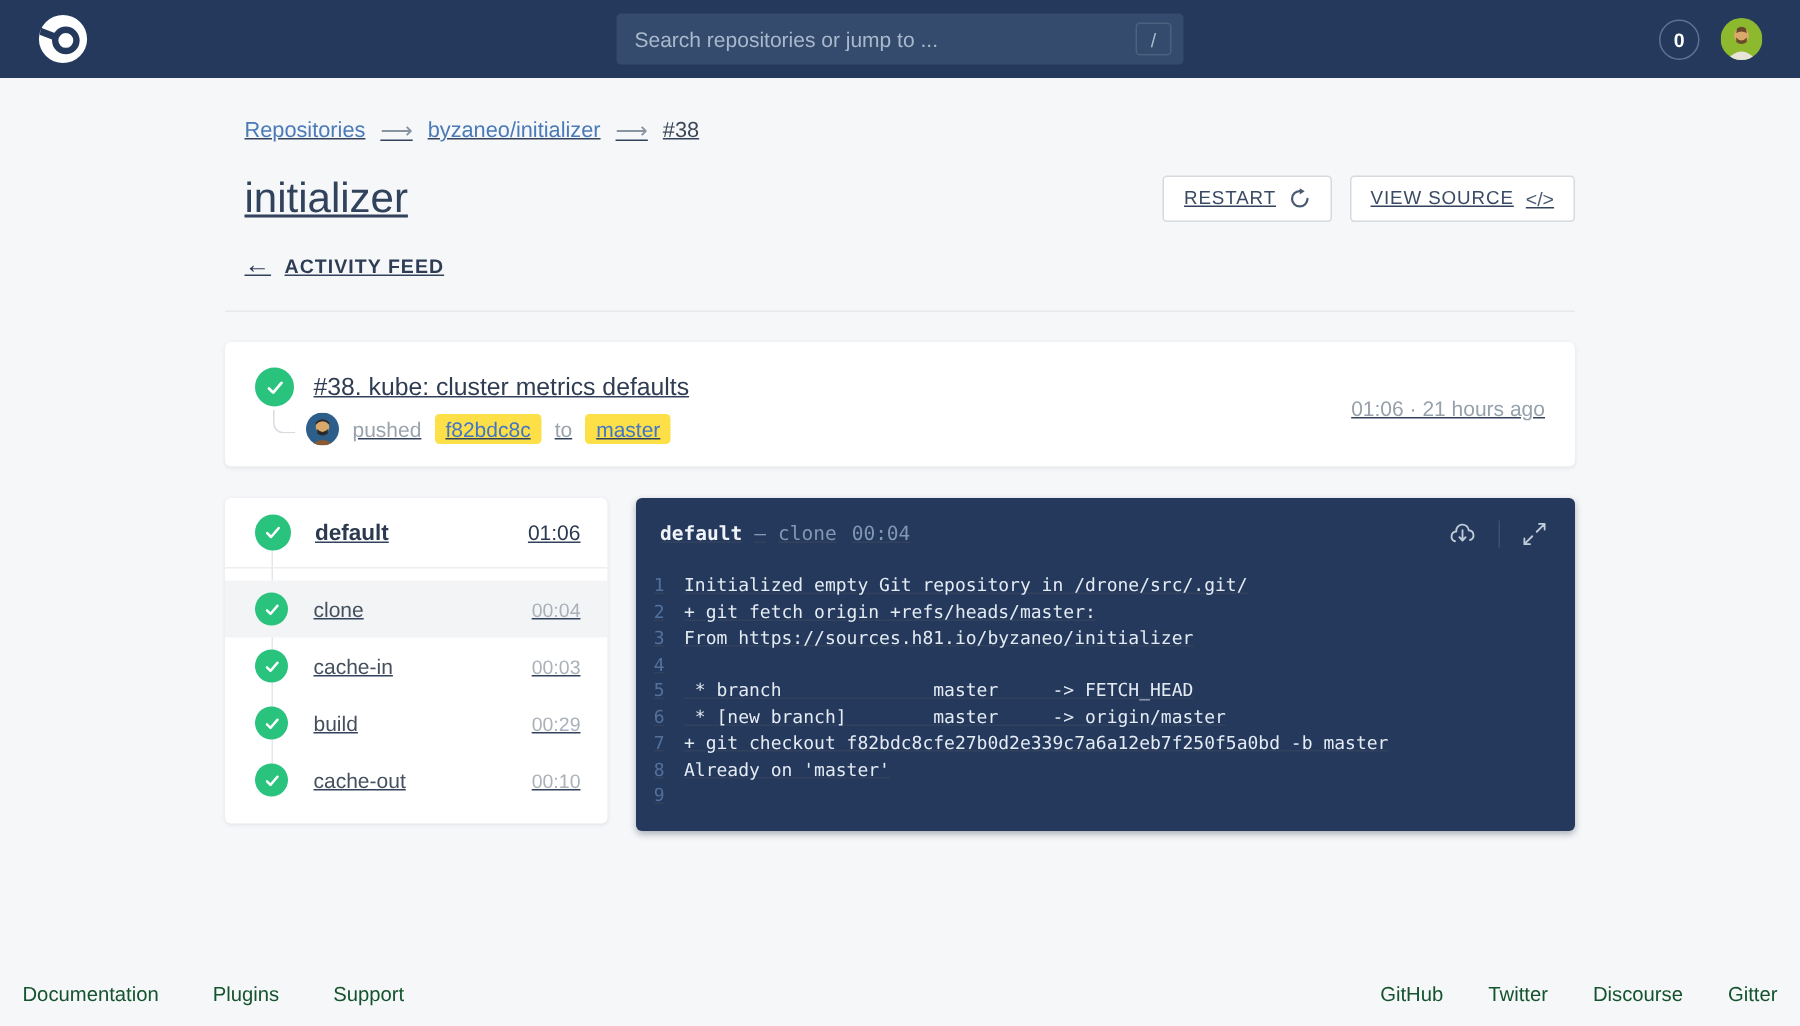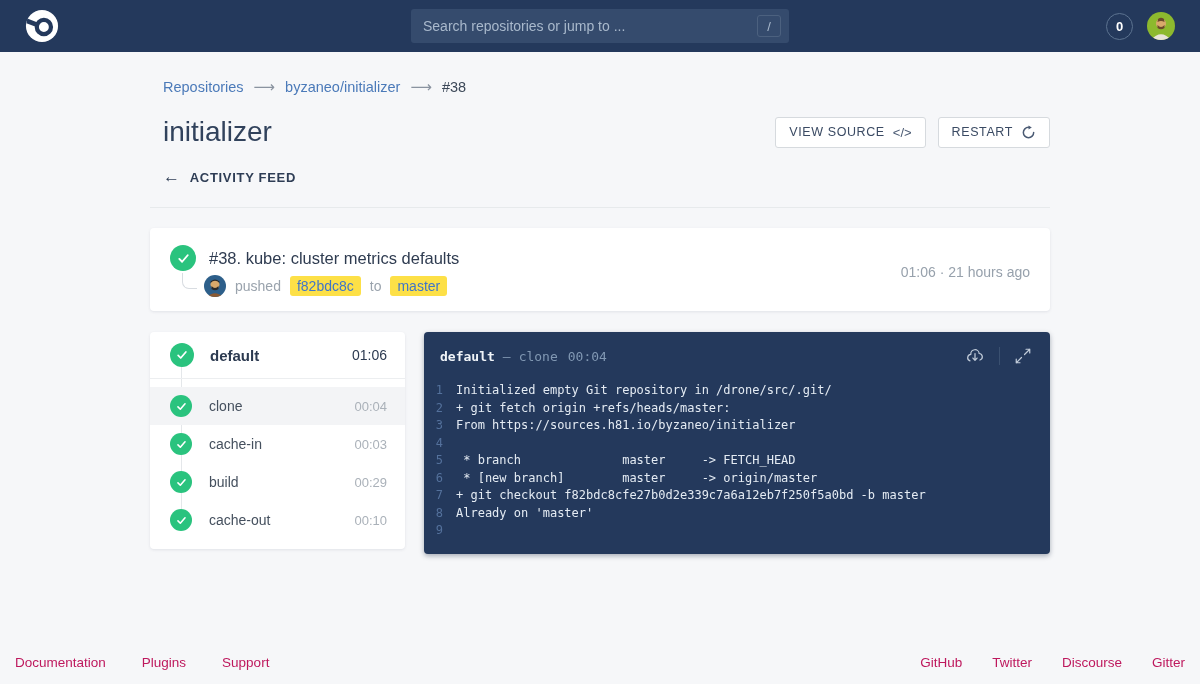--- a/index.html
+++ b/index.html
@@ -32,21 +32,21 @@
   }
   .topbar-right { margin-left:auto; display:flex; align-items:center; gap:14px; }
   .count-badge {
     width:27px; height:27px; border:1px solid #5c7390; border-radius:50%;
     color:#ffffff; font-size:13px; font-weight:bold;
     display:flex; align-items:center; justify-content:center;
   }
   .nav-avatar { width:28px; height:28px; border-radius:50%; overflow:hidden; display:block; }
 
   
-  .container { width:900px; margin:0 auto; }
+  .container { width:900px; margin:0 auto;text-decoration:underline; }
 
   .breadcrumb { padding:26px 0 0 13px; font-size:14.5px; display:flex; align-items:center; gap:10px; }
   .breadcrumb a { color:#4b7ab9; text-decoration:none; }
   .crumb-sep { color:#8a93a0; font-size:15px; }
   .crumb-current { color:#3c4858; }
 
   .header-row { display:flex; align-items:center; margin-top:20px; padding-left:13px; }
   .page-title { font-size:28px; font-weight:400; color:#31425c; }
   .header-buttons { margin-left:auto; display:flex; gap:12px; }
   .btn {
@@ -130,21 +130,21 @@
   .log { padding-top:4px; }
   .log-line { display:flex; font-size:12px; line-height:17.5px; }
   .log-line .ln { width:32px; text-align:right; color:#54719c; flex:none; padding-right:13px; }
   .log-line .lt { white-space:pre; color:#e4ebf3; }
 
   
   .footer {
     position:absolute; left:0; right:0; bottom:14px;
     display:flex; padding:0 15px; align-items:center;
   }
-  .footer a { color:#be185d; font-size:13.5px; text-decoration:none; }
+  .footer a { color:#14532d; font-size:13.5px; text-decoration:none; }
   .f-left { display:flex; gap:36px; }
   .f-right { margin-left:auto; display:flex; gap:30px; }
 </style>
 </head>
 <body>
 
 <header class="topbar">
   <a style="display:block;">
     <svg class="logo" viewBox="0 0 36 36">
       <circle cx="18" cy="18" r="17" fill="#ffffff"></circle>
@@ -177,29 +177,29 @@
     <span class="crumb-sep">⟶</span>
     <a href="#">byzaneo/initializer</a>
     <span class="crumb-sep">⟶</span>
     <span class="crumb-current">#38</span>
   </nav>
 
   <div class="header-row">
     <h1 class="page-title">initializer</h1>
     <div class="header-buttons">
       <button class="btn">
-        <span>VIEW SOURCE</span>
-        <span class="code-glyph">&lt;/&gt;</span>
-      </button>
-      <button class="btn">
         <span>RESTART</span>
         <svg width="15" height="15" viewBox="0 0 16 16">
           <path d="M13.5 8 A5.5 5.5 0 1 1 8 2.5" fill="none" stroke="#4a5a73" stroke-width="1.6" stroke-linecap="round"></path>
           <path d="M8 0.5 L11.5 2.7 L8 4.9 Z" fill="#4a5a73"></path>
         </svg>
+      </button>
+      <button class="btn">
+        <span>VIEW SOURCE</span>
+        <span class="code-glyph">&lt;/&gt;</span>
       </button>
     </div>
   </div>
 
   <a class="activity-link">
     <span class="arrow">←</span>
     <span>ACTIVITY FEED</span>
   </a>
 
   <div class="rule"></div>

